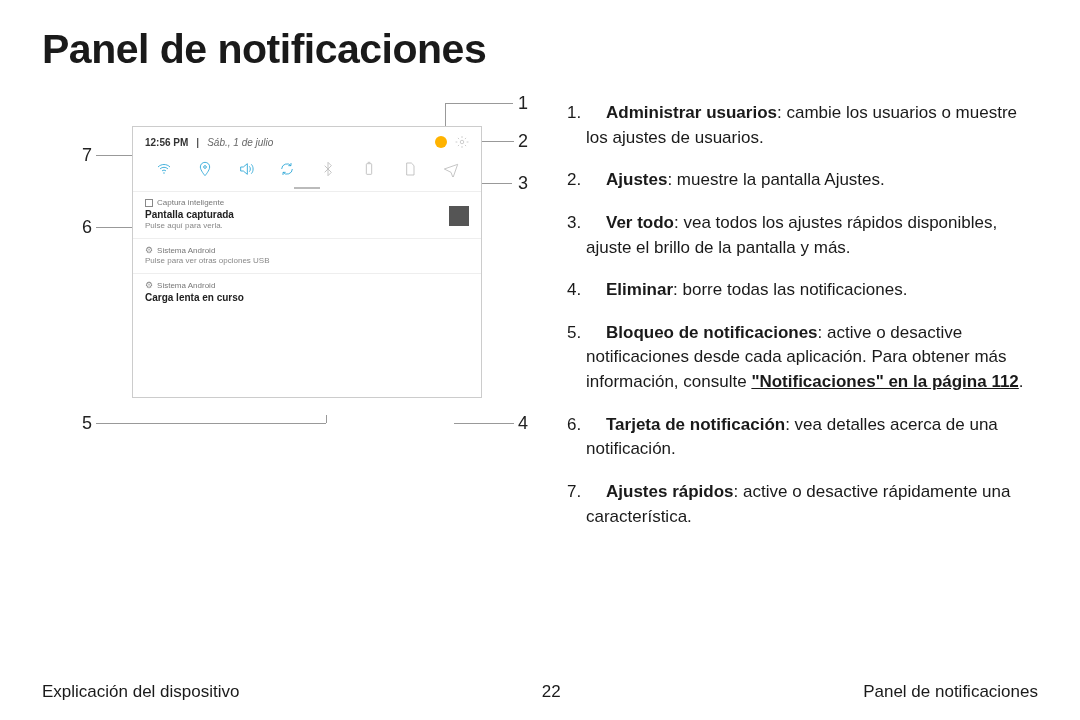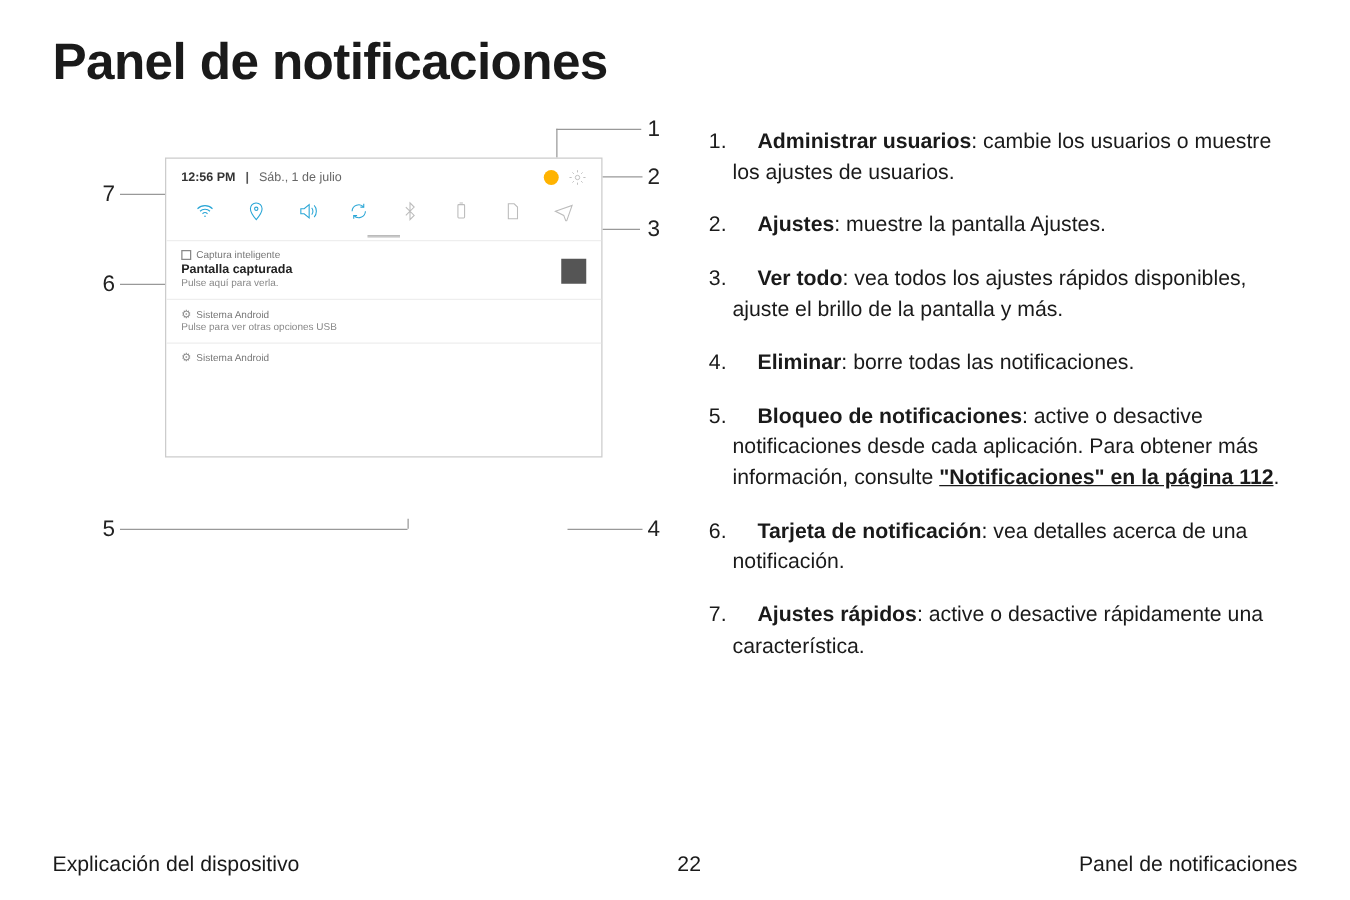--- a/index.html
+++ b/index.html
@@ -12,26 +12,26 @@
   ol.legend { list-style: decimal; padding-left: 22px; }
   ol.legend > li { margin-bottom: 18px; font-weight: 400; }
   ol.legend b { font-weight: 700; margin-left: 20px; }
   .pref { font-weight: 700; text-decoration: underline; }
   .footer { position: absolute; left: 42px; right: 42px; bottom: 18px; display: flex; justify-content: space-between; font-size: 17px; }
   .callout { position: absolute; font-size: 18px; color: #222; }
   .cline { position: absolute; background: #999; }
   .cline.h { height: 1px; }
   .cline.v { width: 1px; }
   .phone {
-    position: absolute; left: 90px; top: 25px; width: 350px; height: 240px;
+    position: absolute; left: 90px; top: 25px; width: 350px; height: 272px;
     border: 1px solid #ccc; background: #fff; font-size: 11px; color: #555;
   }
   .phone .status { display: flex; align-items: center; gap: 8px; padding: 8px 12px; font-size: 10px; font-weight: 700; }
   .phone .status .time { color: #333; }
-  .phone .status .date { color: #666; font-weight: 400; }
+  .phone .status .date { color: #666; font-weight: 400; font-style: italic; }
   .phone .status .fill { flex: 1; }
   .phone .status .dot { width: 12px; height: 12px; border-radius: 50%; background: #ffb300; }
   .phone .status .gear-icon { width: 14px; height: 14px; }
   .qs { display: flex; justify-content: space-around; align-items: center; padding: 4px 10px 8px; }
   .qs svg { width: 16px; height: 16px; }
   .handle { margin: 0 auto 2px; width: 26px; height: 2px; border-top: 1px solid #bbb; border-bottom: 1px solid #bbb; }
   .notif { border-top: 1px solid #eee; padding: 6px 12px 8px; position: relative; }
   .notif .app { font-size: 8px; color: #777; display: flex; align-items: center; gap: 4px; }
   .notif .app .app-ico { display: inline-block; width: 8px; height: 8px; border: 1px solid #888; }
   .notif .ntitle { font-size: 10px; color: #222; margin-top: 2px; font-weight: bold; }
@@ -137,20 +137,21 @@
             <span>Sistema Android</span>
           </div>
         <div class="nsub">Pulse para ver otras opciones USB</div>
       </div>
 
       <div class="notif">
         <div class="app">
             <span class="gear">⚙</span>
             <span>Sistema Android</span>
           </div>
+        <div class="ntitle">Carga lenta en curso</div>
       </div>
 
     </div>
   </div>
 
   <div class="right">
     <ol class="legend">
       <li><b>Administrar usuarios</b><span>: cambie los usuarios o muestre los ajustes de usuarios.</span></li>
       <li><b>Ajustes</b><span>: muestre la pantalla Ajustes.</span></li>
       <li><b>Ver todo</b><span>: vea todos los ajustes rápidos disponibles, ajuste el brillo de la pantalla y más.</span></li>

